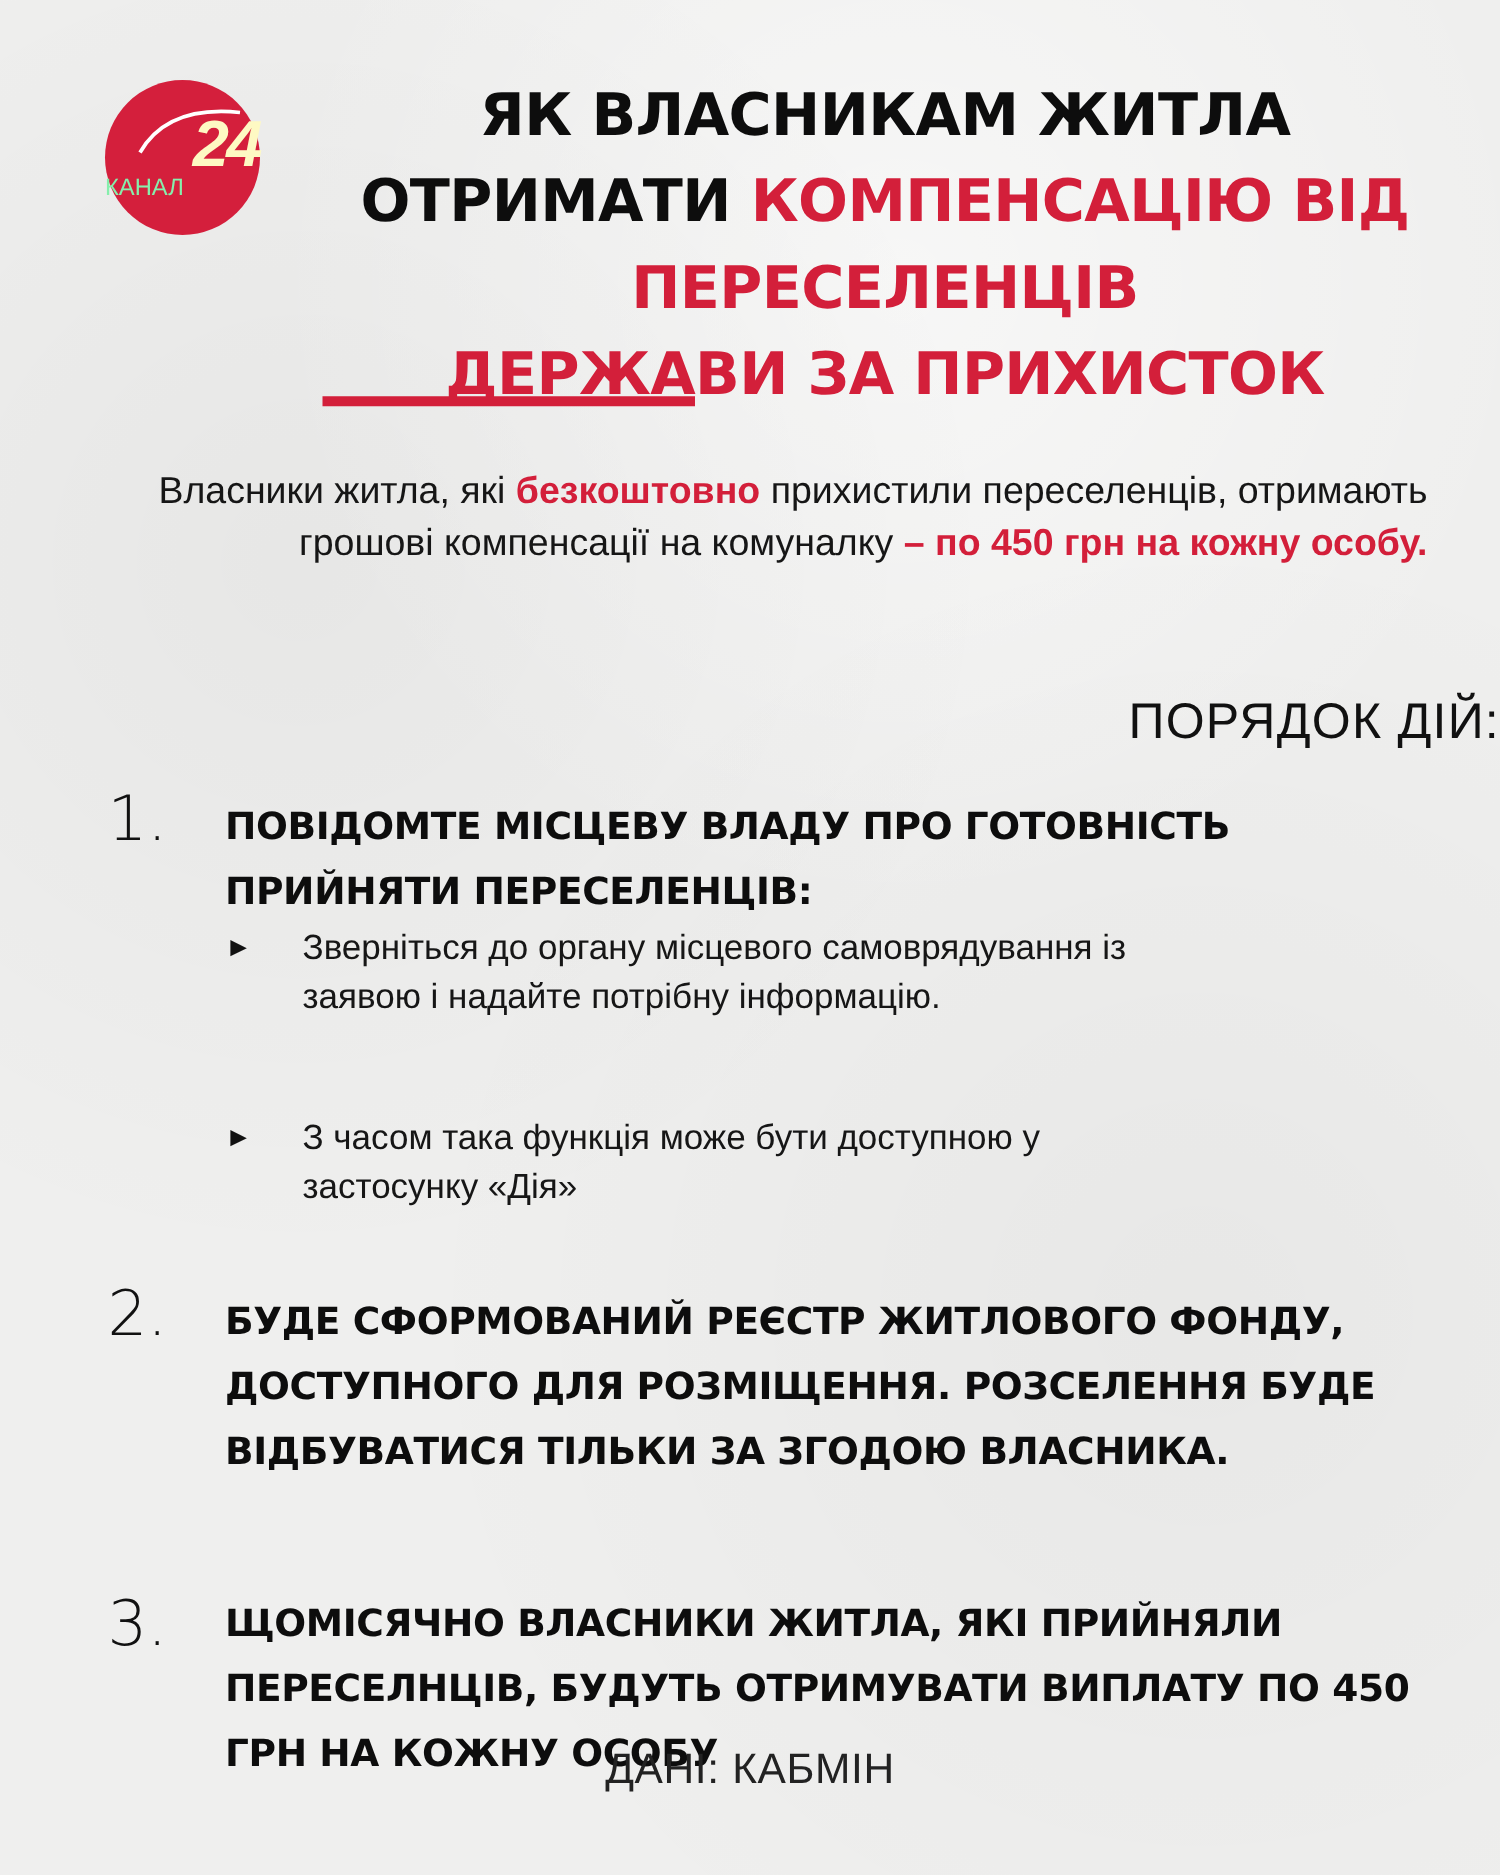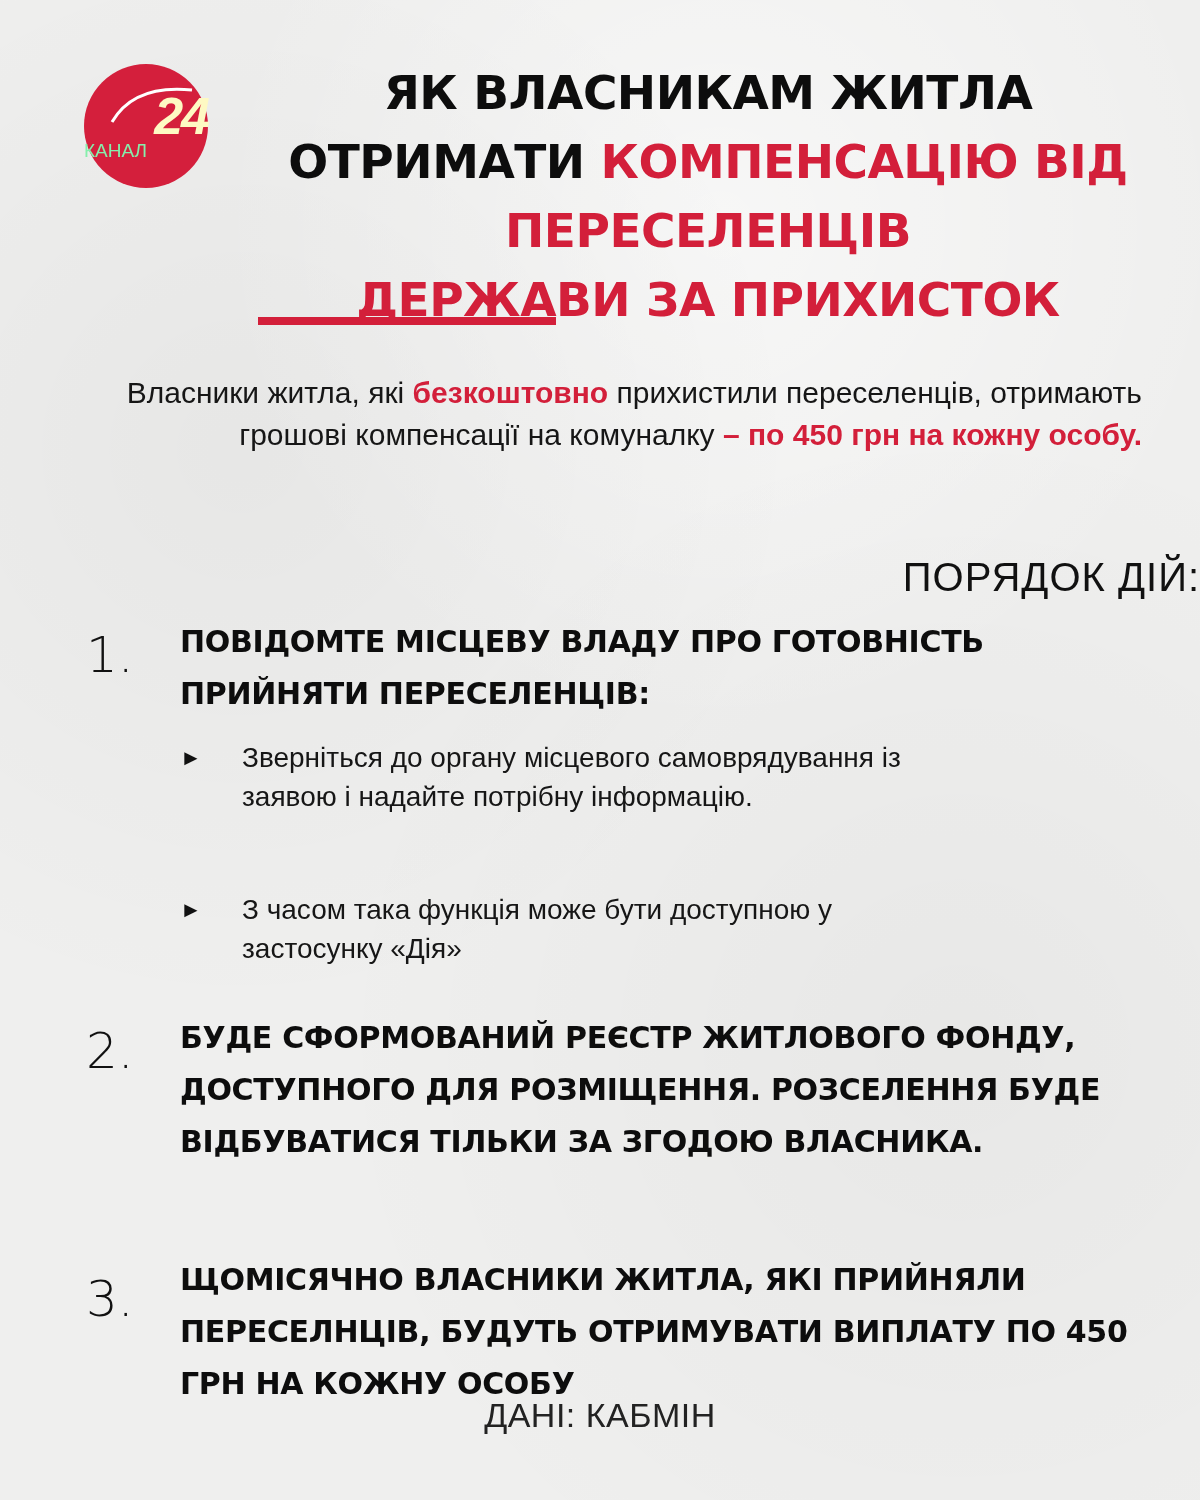--- a/index.html
+++ b/index.html
@@ -48,21 +48,21 @@
     position:absolute; left:0; width:1200px; top:530px; text-align:right;
     font-size:40px; letter-spacing:1px; color:#111;margin-top:25px;
   }
   .num {
     position:absolute; left:86px; font-size:50px; font-weight:300; color:#111;
     font-family:"DejaVu Sans", sans-serif;
   }
   .step {
     position:absolute; left:180px; width:980px;
     font-family:"DejaVu Sans", sans-serif; font-weight:700;
-    font-size:30px; line-height:52px; color:#0d0d0d; letter-spacing:-0.3px;
+    font-size:30px; line-height:52px; color:#0d0d0d; letter-spacing:-0.3px;margin-top:20px;
   }
   .bullet {
     position:absolute; left:180px; width:940px;
     font-size:28px; line-height:39px; color:#161616;
   }
   .bullet .arrow {
     position:absolute; left:0; top:0; font-size:22px; color:#111;
   }
   .bullet .btext { position:absolute; left:62px; width:880px; }
   .source {

